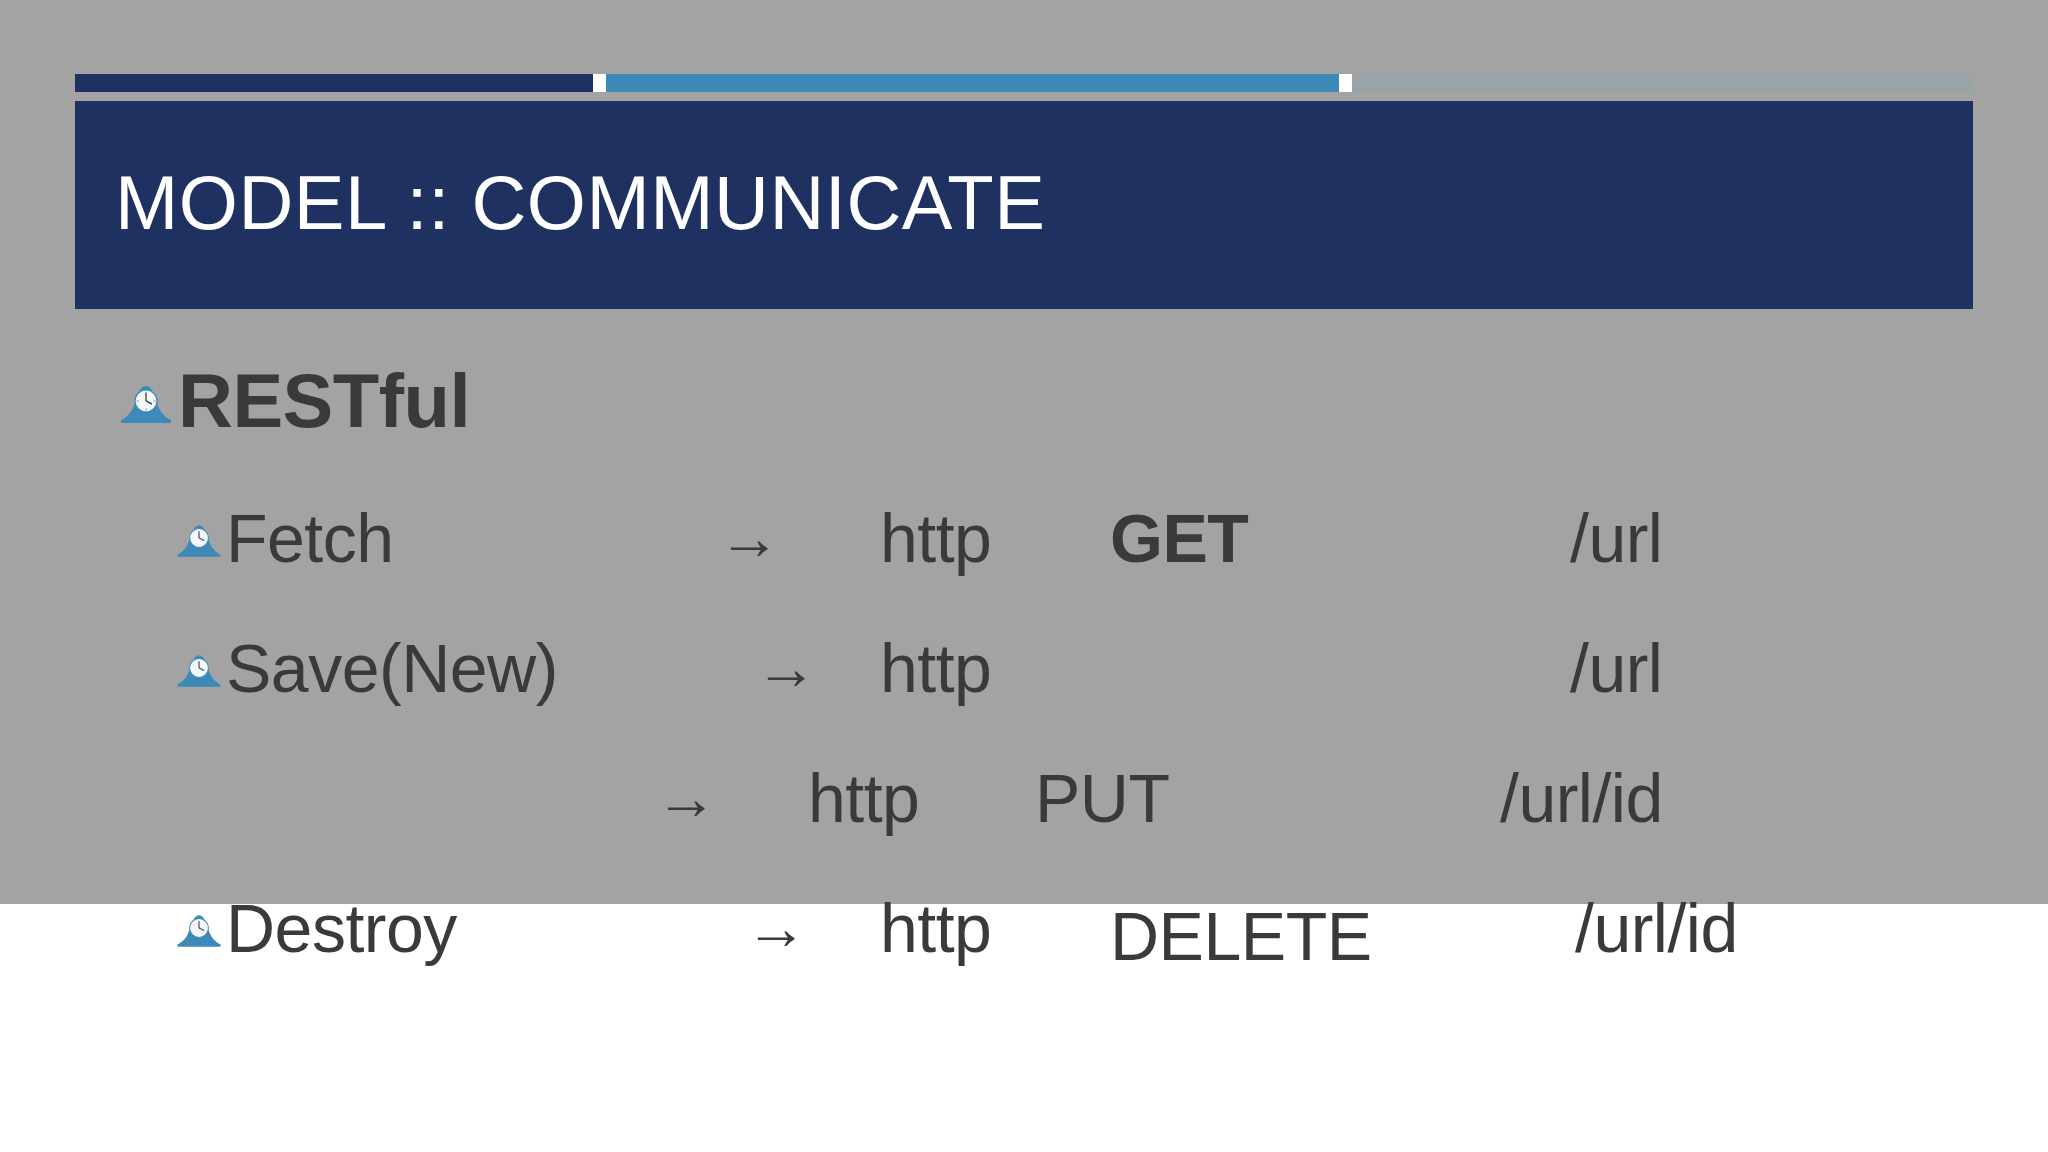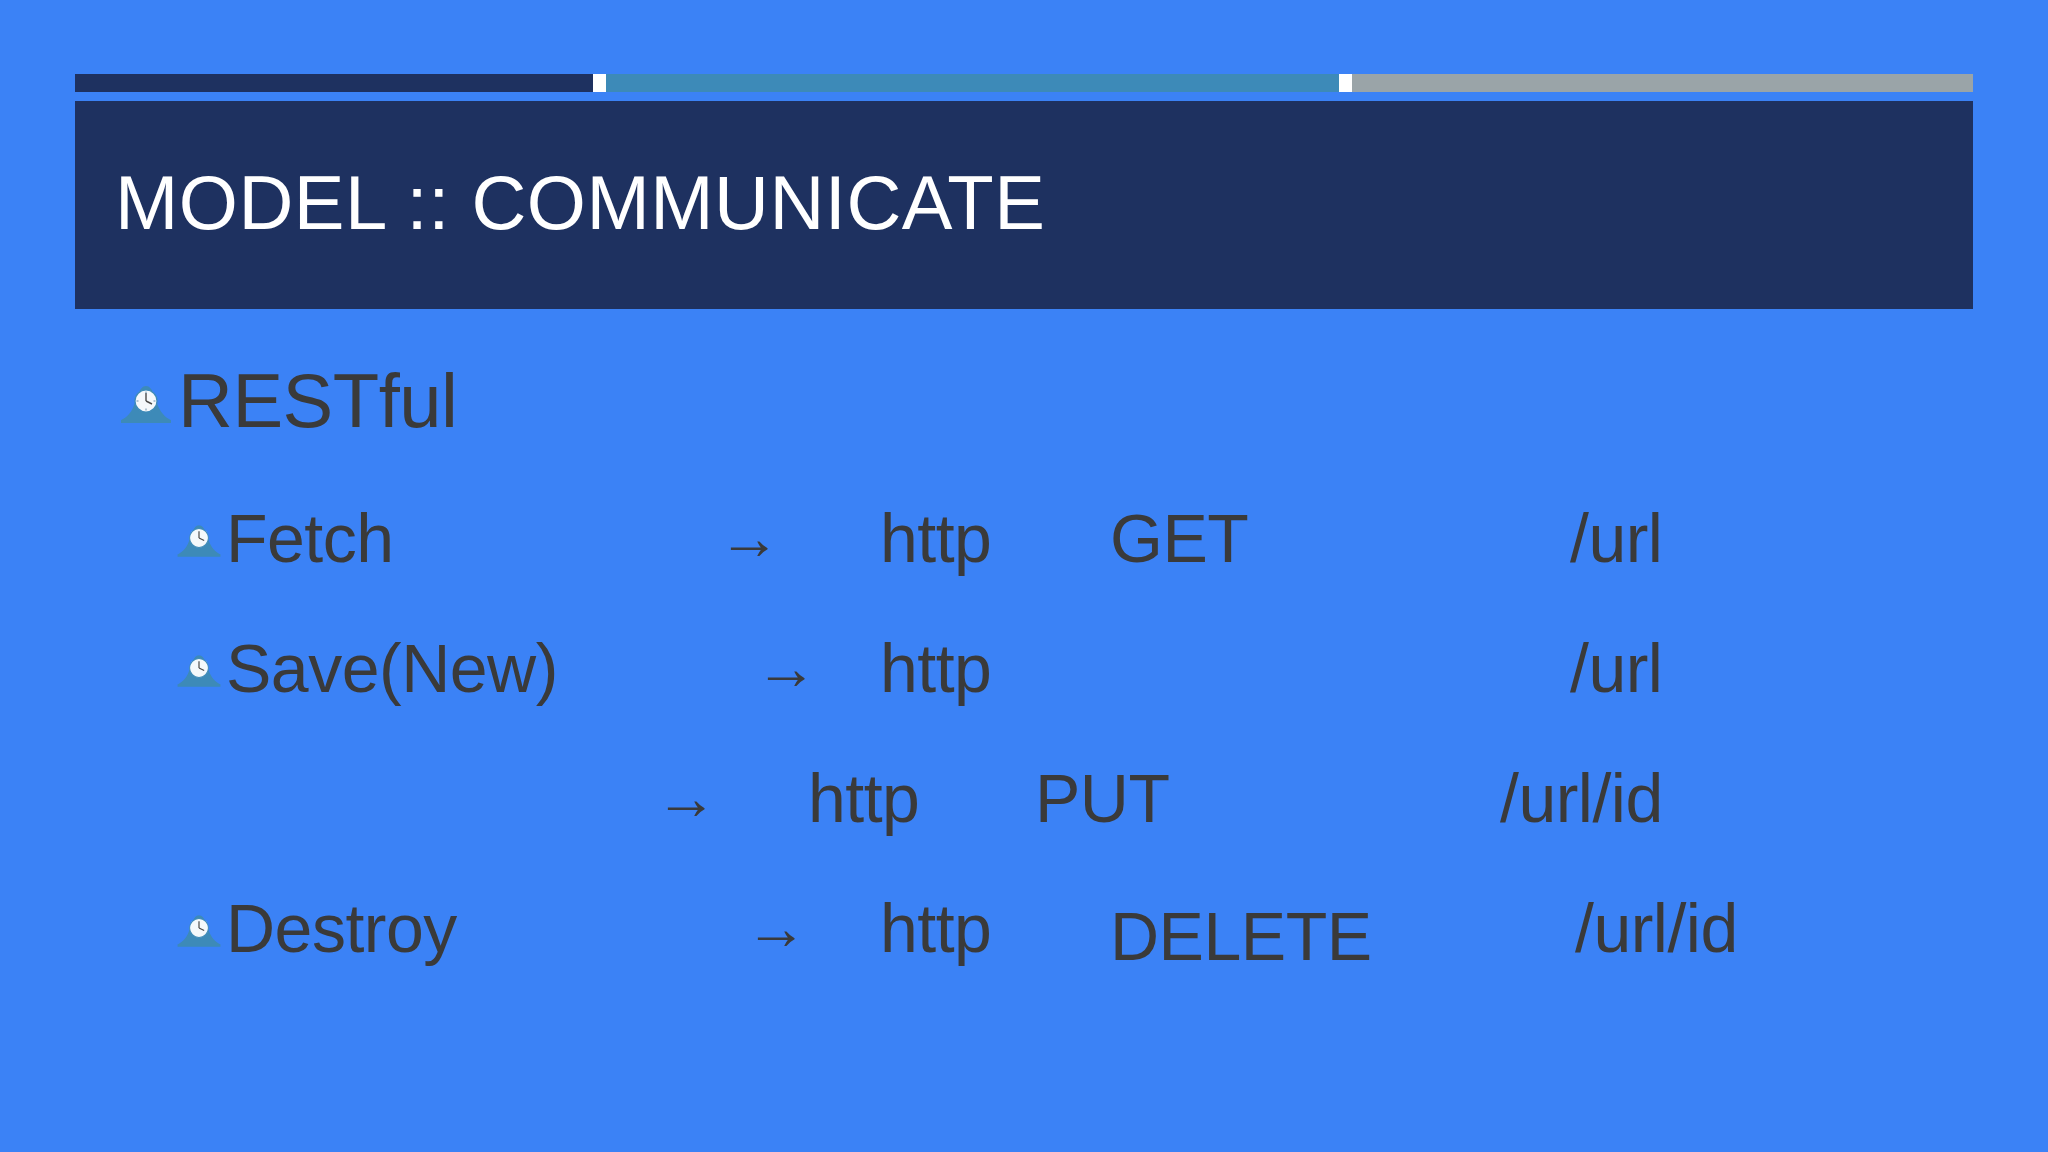--- a/index.html
+++ b/index.html
@@ -13,22 +13,22 @@
     font-family: "Liberation Sans", sans-serif;
     overflow: hidden;
     position: relative;
   }
 
   
   .slide {
     position: absolute;
     left: 0; top: 0;
     width: 2048px;
-    height: 1152px;
-    background: #3b82f6;
+    height: 904px;
+    background: #a3a3a3;
   }
 
   
   .accent-bars {
     position: absolute;
     left: 75px;
     top: 74px;
     width: 1898px;
     height: 18px;
     display: flex;
@@ -75,21 +75,21 @@
 
   .level1-row {
     position: relative;
     height: 112px;
     display: flex;
     align-items: center;
     padding-left: 118px;
   }
   .level1-label {
     font-size: 76px;
-    font-weight: 400;
+    font-weight: 700;
     color: #3a3a3a;
     letter-spacing: -0.5px;
     line-height: 1;
     white-space: nowrap;
   }
 
   .rest-rows {
     position: relative;
     margin-top: 16px;
   }
@@ -169,21 +169,21 @@
               <path d="M3 42 C3 42 10 40 15 30 C19 21 21 8 28 8 C35 8 37 21 41 30 C46 40 53 42 53 42 L53 45 L3 45 Z" fill="#3d8ab8"></path>
               <circle cx="28" cy="23" r="11" fill="#f4f8fb" stroke="#3d8ab8" stroke-width="1.2"></circle>
               <line x1="28" y1="23" x2="28" y2="15" stroke="#4a4a4a" stroke-width="1.4"></line>
               <line x1="28" y1="23" x2="34" y2="26" stroke="#4a4a4a" stroke-width="1.4"></line>
             </svg>
           </span>
           <span>Fetch</span>
         </span>
         <span class="cell arrow" style="left:718px;">→</span>
         <span class="cell proto" style="left:880px;">http</span>
-        <span class="cell method" style="left:1110px;">GET</span>
+        <span class="cell method" style="left:1110px;font-weight:bold;">GET</span>
         <span class="cell path" style="left:1570px;">/url</span>
       </div>
 
       <div class="level2-row">
         <span class="cell verb-name">
           <span class="clock-bullet lv2">
             <svg viewBox="0 0 56 46" xmlns="http://www.w3.org/2000/svg">
               <path d="M3 42 C3 42 10 40 15 30 C19 21 21 8 28 8 C35 8 37 21 41 30 C46 40 53 42 53 42 L53 45 L3 45 Z" fill="#3d8ab8"></path>
               <circle cx="28" cy="23" r="11" fill="#f4f8fb" stroke="#3d8ab8" stroke-width="1.2"></circle>
               <line x1="28" y1="23" x2="28" y2="15" stroke="#4a4a4a" stroke-width="1.4"></line>

